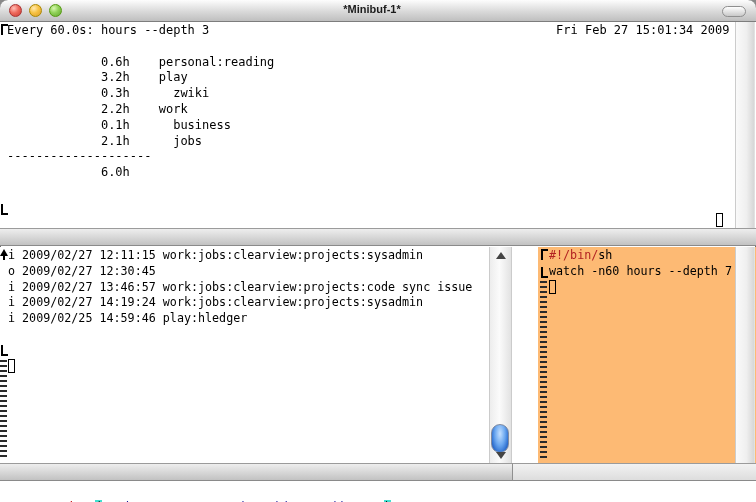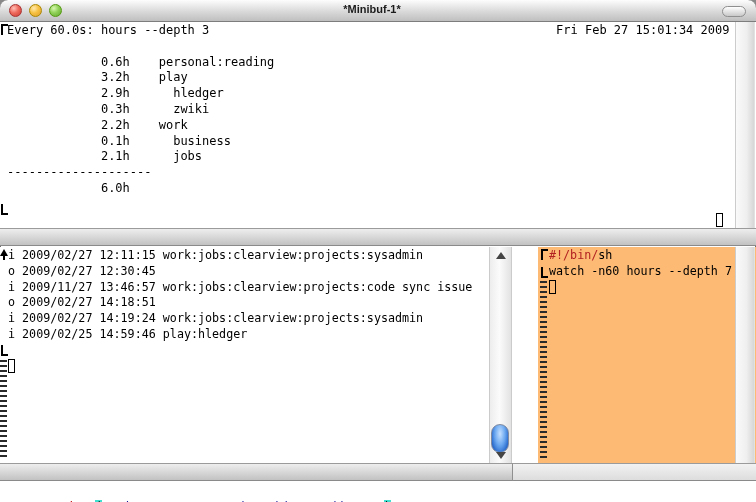--- a/index.html
+++ b/index.html
@@ -71,21 +71,20 @@
   </div>
 
   <div style="position:absolute;left:0;top:22px;width:756px;height:206px;background:#fff;">
     <div class="corner-top" style="left:1px;top:2px;"></div>
     <div class="corner-bot" style="left:1px;top:182px;"></div>
     <div class="pane-lines" style="left:7px;top:1px;">
       <div class="ln">Every 60.0s: hours --depth 3                                                Fri Feb 27 15:01:34 2009</div>
       <div class="ln"></div>
       <div class="ln">             0.6h    personal:reading</div>
       <div class="ln">             3.2h    play</div>
-      <div class="ln">             2.9h      hledger</div>
       <div class="ln">             0.3h      zwiki</div>
       <div class="ln">             2.2h    work</div>
       <div class="ln">             0.1h      business</div>
       <div class="ln">             2.1h      jobs</div>
       <div class="ln">--------------------</div>
       <div class="ln">             6.0h</div>
     </div>
     <div class="hollow-cursor" style="left:716px;top:191px;"></div>
   </div>
   <div class="gutter" style="left:735px;top:22px;height:206px;"></div>
@@ -93,22 +92,21 @@
   <div class="modeline" style="left:0;top:228px;width:756px;">
     
   </div>
 
   <div style="position:absolute;left:0;top:247px;width:489px;height:216px;background:#fff;padding-left:9px;">
     <div class="up-arrow-head" style="left:0;top:2px;"></div>
     <div class="up-arrow-stem" style="left:3px;top:8px;"></div>
     <div class="pane-lines small" style="left:8px;top:1px;">
       <div class="ln">i 2009/02/27 12:11:15 work:jobs:clearview:projects:sysadmin</div>
       <div class="ln">o 2009/02/27 12:30:45</div>
-      <div class="ln">i 2009/11/27 13:46:57 work:jobs:clearview:projects:code sync issue</div>
-      <div class="ln">o 2009/02/27 14:18:51</div>
+      <div class="ln">i 2009/02/27 13:46:57 work:jobs:clearview:projects:code sync issue</div>
       <div class="ln">i 2009/02/27 14:19:24 work:jobs:clearview:projects:sysadmin</div>
       <div class="ln">i 2009/02/25 14:59:46 play:hledger</div>
     </div>
     <div class="corner-bot" style="left:1px;top:98px;"></div>
     <div class="hollow-cursor" style="left:8px;top:112px;"></div>
     <div class="fringe-dashes" style="left:0;top:113px;height:100px;"></div>
   </div>
 
   <div class="sbar"></div>
   <div class="sb-up"></div>

